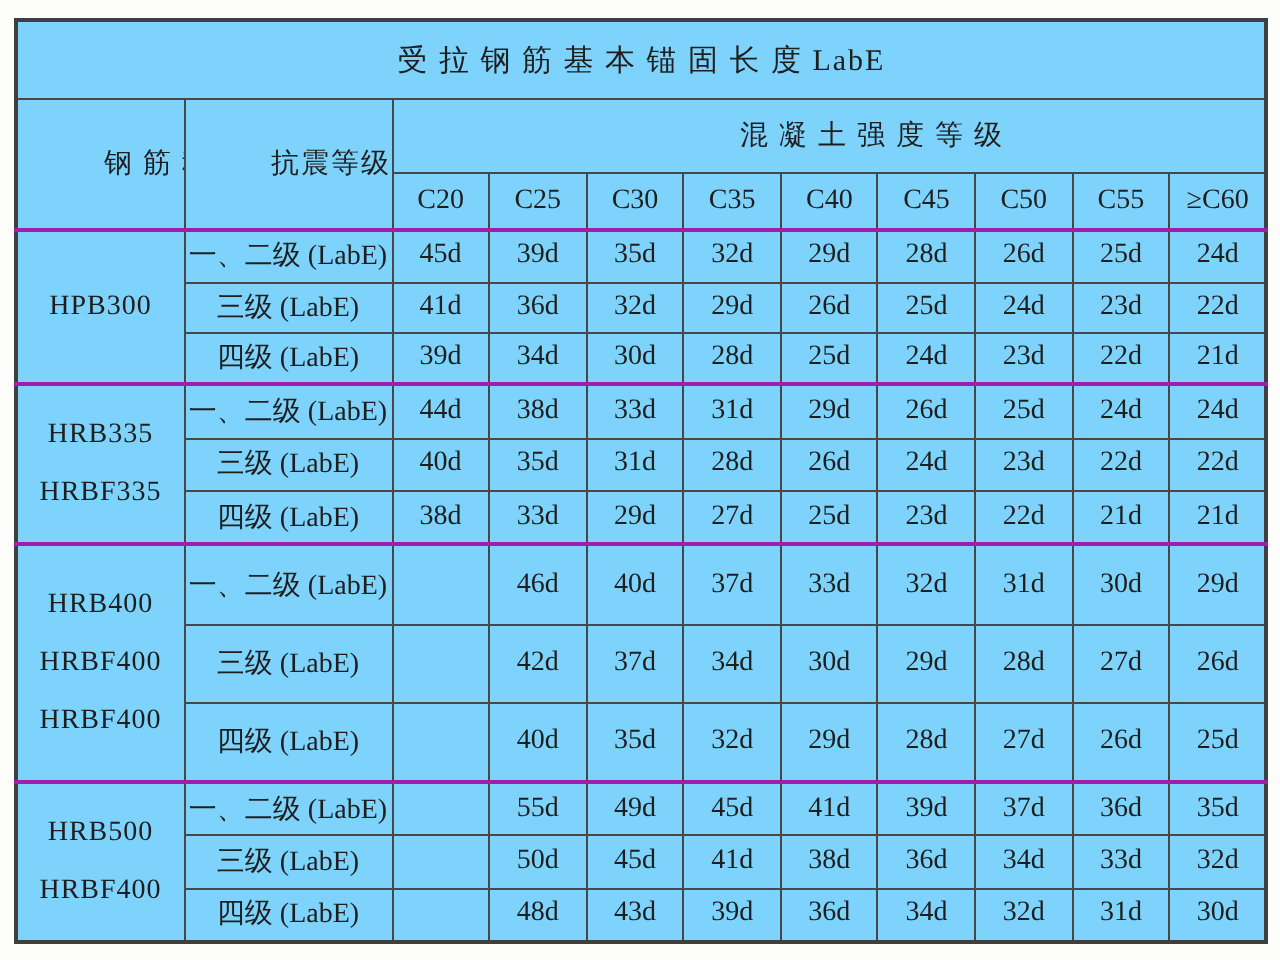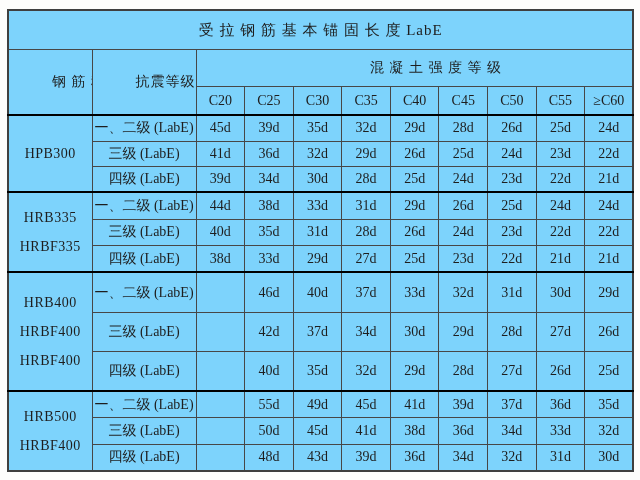--- a/index.html
+++ b/index.html
@@ -41,21 +41,21 @@
   table.anchor-table {
     border: 2px solid #3f3f3f;
   }
   tr.title-row th {
     height: 38px;
     font-size: 15px;
     letter-spacing: 1px;
   }
   tr.header-row-1 th { height: 36px; letter-spacing: 1px; padding-left: 43px; }
   tr.header-row-2 th { height: 27px; font-size: 14px; margin-left: 17px; }
-  tr.group-first td { border-top: 2px solid #000000; }
+  tr.group-first td { border-top: 2px solid #a21caf; }
   td.type-cell {
     line-height: 29px;
     font-size: 14px;
     letter-spacing: 0.5px;
   }
   td.grade-cell { font-size: 13.5px; }
   td.val-cell { font-size: 14px; }
 </style>
 </head>
 <body>

